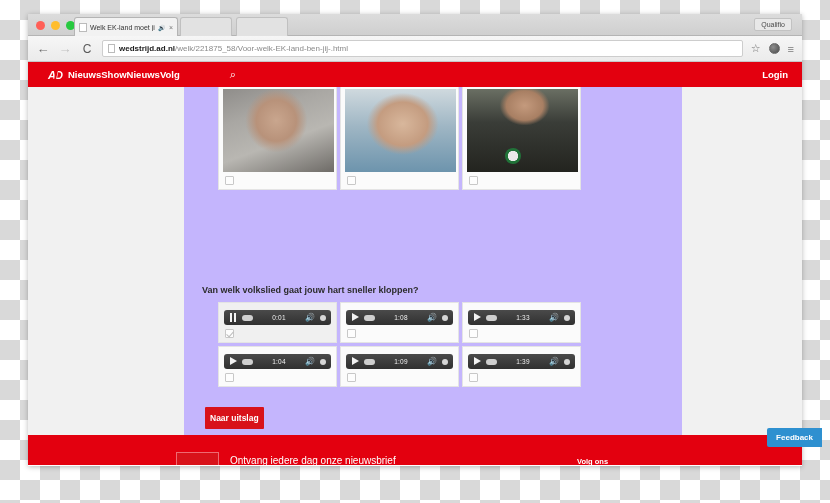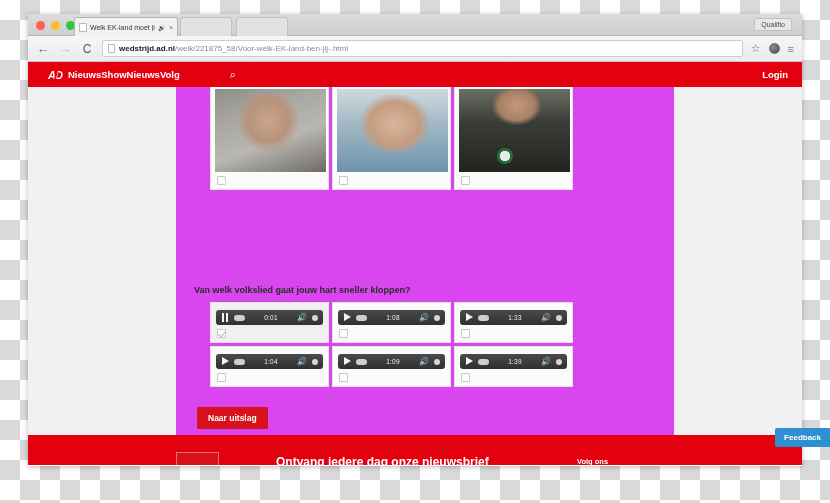--- a/index.html
+++ b/index.html
@@ -187,24 +187,24 @@
 
   
   #page-body {
     position: relative;
     height: 378px;
     background: #f1f1f1;
     overflow: hidden;
   }
   #content-col {
     position: absolute;
-    left: 148px; top: 0;
+    left: 156px; top: 0;
     width: 498px;
     height: 100%;
-    background: #d946ef;
+    background: #c4b5fd;
   }
 
   
   #photo-row {
     position: absolute;
     left: 34px; top: -3px;
     display: flex; gap: 3px;
   }
   .photo-card {
     width: 119px;
@@ -347,21 +347,21 @@
     padding-left: 1px;
   }
 
   #submit-button {
     position: absolute;
     left: 21px; top: 320px;
     background: #d8121a;
     color: #fff;
     font-size: 8.5px;
     font-weight: bold;
-    padding: 6px 11px;
+    padding: 6px 5px;
     border: none;
     border-radius: 1px;
     font-family: "Liberation Sans", sans-serif;
   }
 
   
   #footer {
     position: absolute;
     left: 0; right: 0; top: 348px;
     height: 110px;
@@ -388,39 +388,38 @@
   #ad-logo-footer::after {
     content: "";
     position: absolute; left: 21px; top: 9px;
     width: 2.5px; height: 24px;
     background: #d8121a;
     transform: skewX(-12deg);
   }
   #newsletter-right { padding-top: 3px; }
   #newsletter-label {
     color: #fff;
-    font-size: 12px;
-    font-weight: bold;
+    font-size: 10px;
+    font-weight: normal;
     margin-bottom: 6px;
-    margin-left: 46px;
   }
 
   #follow-block {
     position: absolute;
     left: 549px; top: 22px;
   }
   #follow-label {
     color: #fff; font-size: 7.5px; font-weight: bold;
     margin-bottom: 20px;
   }
 
   
   #feedback-button {
     position: absolute;
-    right: 0; top: 428px;
+    right: 8px; top: 428px;
     background: #2e90d0;
     color: #fff;
     font-size: 8px;
     font-weight: bold;
     padding: 5px 9px;
     border: none;
     border-radius: 2px 0 0 2px;
     font-family: "Liberation Sans", sans-serif;
   }
 </style>

